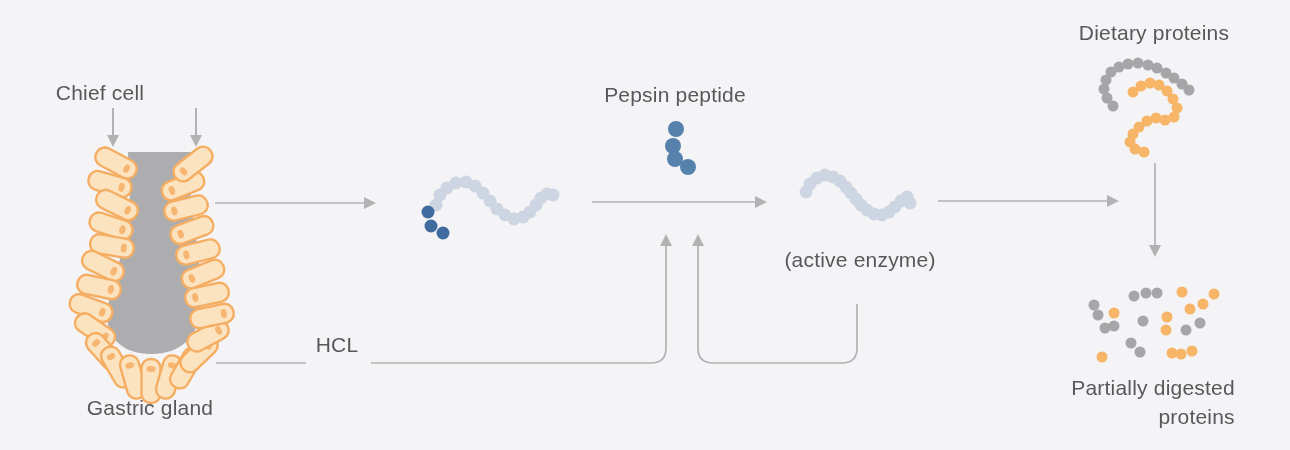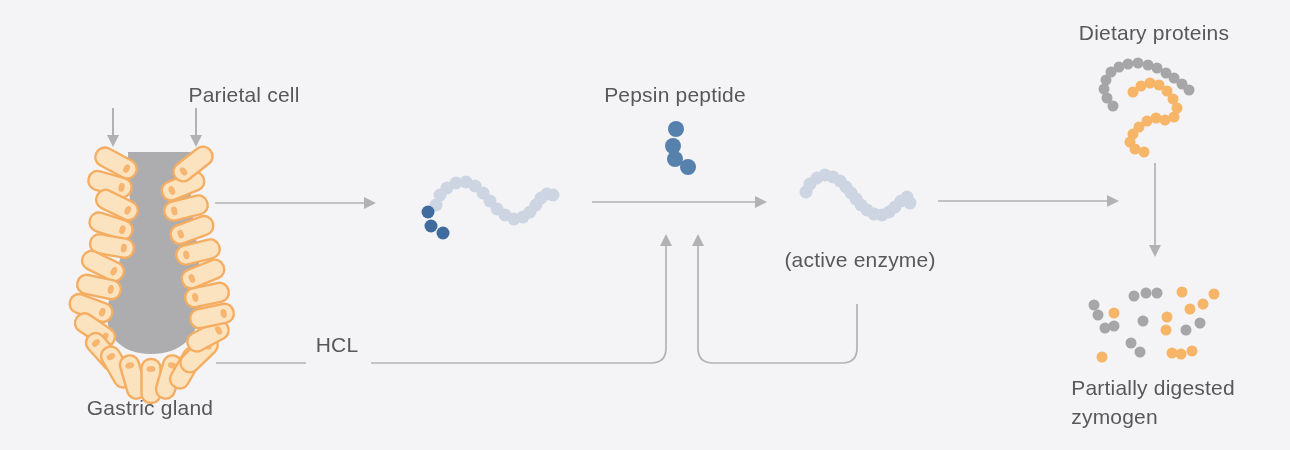--- a/index.html
+++ b/index.html
@@ -5,21 +5,21 @@
   html,body{margin:0;padding:0;}
   body{font-family:"Liberation Sans","DejaVu Sans",sans-serif;}
   #stage{
     position:relative;width:1290px;height:450px;
     background:var(--background,#f4f4f6);overflow:hidden;
   }
   svg{position:absolute;left:0;top:0;}
   .label{
     position:absolute;transform:translateX(-50%);
     color:var(--text,#58585a);font-size:21px;line-height:29px;
-    text-align:left;white-space:nowrap;letter-spacing:.2px;
+    text-align:right;white-space:nowrap;letter-spacing:.2px;
   }
   .flow-line{stroke:var(--line,#b2b2b4);stroke-width:1.7;fill:none;}
   .flow-line.thick{stroke-width:2;}
   #arw path{fill:var(--line,#b2b2b4);}
   .dot-light circle{fill:var(--chain-light,#cdd5e2);}
   .dot-dark circle{fill:var(--chain-dark,#3f6b9e);}
   .dot-peptide circle{fill:var(--peptide-blue,#5681ad);}
   .dot-gray circle{fill:var(--protein-gray,#a6a6a8);}
   .dot-orange circle{fill:var(--protein-orange,#f6b567);}
   .cell rect{fill:var(--cell-fill,#fce3c0);stroke:var(--cell-stroke,#f5ad62);stroke-width:2.4;}
@@ -265,32 +265,32 @@
         <circle cx="1182" cy="292" r="5.5"></circle>
         <circle cx="1190" cy="309" r="5.5"></circle>
         <circle cx="1203" cy="304" r="5.5"></circle>
         <circle cx="1214" cy="294" r="5.5"></circle>
         <circle cx="1172" cy="353" r="5.5"></circle>
         <circle cx="1181" cy="354" r="5.5"></circle>
         <circle cx="1192" cy="351" r="5.5"></circle>
       </g>
   </svg>
 
-  <div class="label" style="left:244px;top:80px">Parietal cell</div>
+  <div class="label" style="left:100px;top:78px">Chief cell</div>
   <div class="label" style="left:150px;top:393px">Gastric gland</div>
 
 
   <div class="label" style="left:675px;top:80px">Pepsin peptide</div>
 
   <div class="label" style="left:860px;top:245px">
     <div>(active enzyme)</div>
   </div>
 
   <div class="label" style="left:337px;top:330px">HCL</div>
 
   <div class="label" style="left:1154px;top:18px">Dietary proteins</div>
 
   <div class="label" style="left:1153px;top:373px">
     <div>Partially digested</div>
-    <div>zymogen</div>
+    <div>proteins</div>
   </div>
 
 </div>
 
 </body></html>

